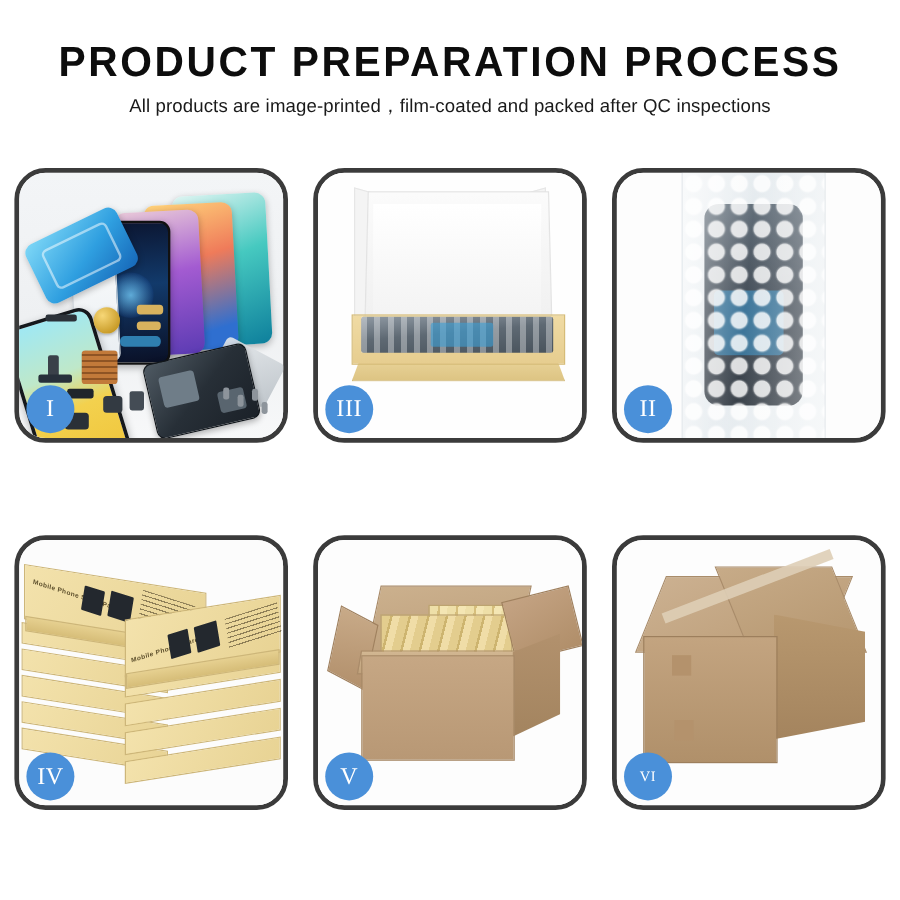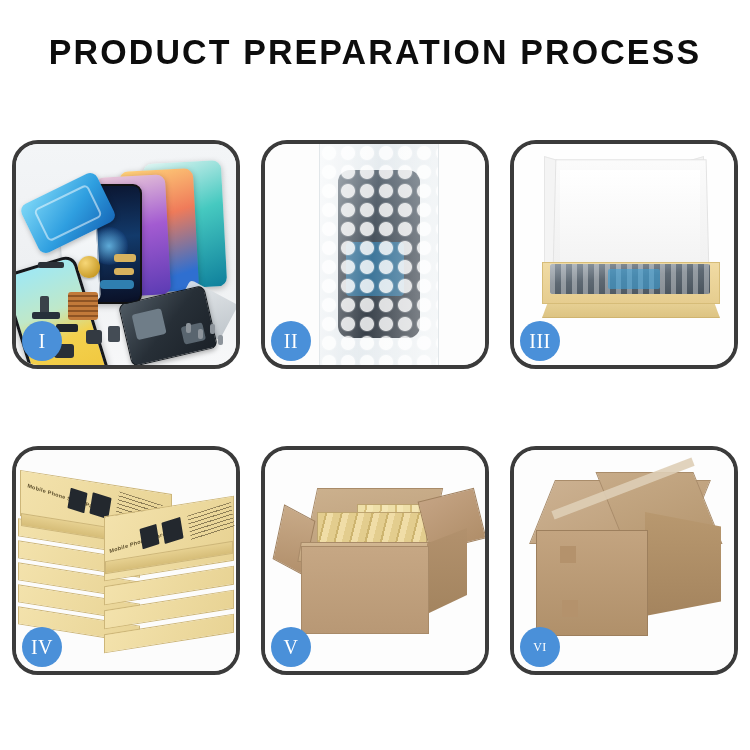--- a/index.html
+++ b/index.html
@@ -156,20 +156,21 @@
   .tab1{position:absolute;left:46px;top:96px;width:16px;height:17px;background:#b4926c;}
   .tab2{position:absolute;left:48px;top:150px;width:16px;height:17px;background:#b4926c;}
 </style>
 </head>
 <body>
 
 <div class="page">
 
   <div class="header">
     <div class="title">PRODUCT PREPARATION PROCESS</div>
+    <div class="subtitle">All products are image-printed，film-coated and packed after QC inspections</div>
   </div>
 
   <div class="grid">
 
     <div class="panel">
       <div class="scene">
         <div class="p1bg"></div>
         <div class="ph f1"></div>
         <div class="ph f2"></div>
         <div class="ph f3"></div>
@@ -197,48 +198,48 @@
             <span style="left:12px;top:6px"></span>
           <span style="left:24px;top:1px"></span>
             <span style="left:32px;top:12px"></span>
         </div>
       </div>
       <div class="badge">I</div>
     </div>
 
     <div class="panel">
       <div class="scene">
-        <div class="p2bg"></div>
-        <div class="wrap">
-          <div class="innerpart"></div>
-          <div class="bubbles"></div>
-          <div class="bubsheen"></div>
-        </div>
-      </div>
-      <div class="badge">II</div>
-    </div>
-
-    <div class="panel">
-      <div class="scene">
         <div class="p3bg"></div>
         <div class="lidside l"></div>
         <div class="lidside r"></div>
         <div class="lid"></div>
         <div class="foam"></div>
         <div class="boxfront"></div>
         <div class="boxbase"></div>
         <div class="tray">
           <div class="trayglare"></div>
         </div>
       </div>
       <div class="badge">III</div>
     </div>
 
     <div class="panel">
       <div class="scene">
+        <div class="p2bg"></div>
+        <div class="wrap">
+          <div class="innerpart"></div>
+          <div class="bubbles"></div>
+          <div class="bubsheen"></div>
+        </div>
+      </div>
+      <div class="badge">II</div>
+    </div>
+
+    <div class="panel">
+      <div class="scene">
         <div class="p4bg"></div>
         <div class="stack">
 
           <div class="sbox" style="left:0px;top:60px;width:120px;height:16px;transform:skewY(9deg);">
               <div class="top"></div>
             </div>
           <div class="sbox" style="left:0px;top:82px;width:120px;height:16px;transform:skewY(9deg);">
               <div class="top"></div>
             </div>
           <div class="sbox" style="left:0px;top:104px;width:120px;height:16px;transform:skewY(9deg);">

